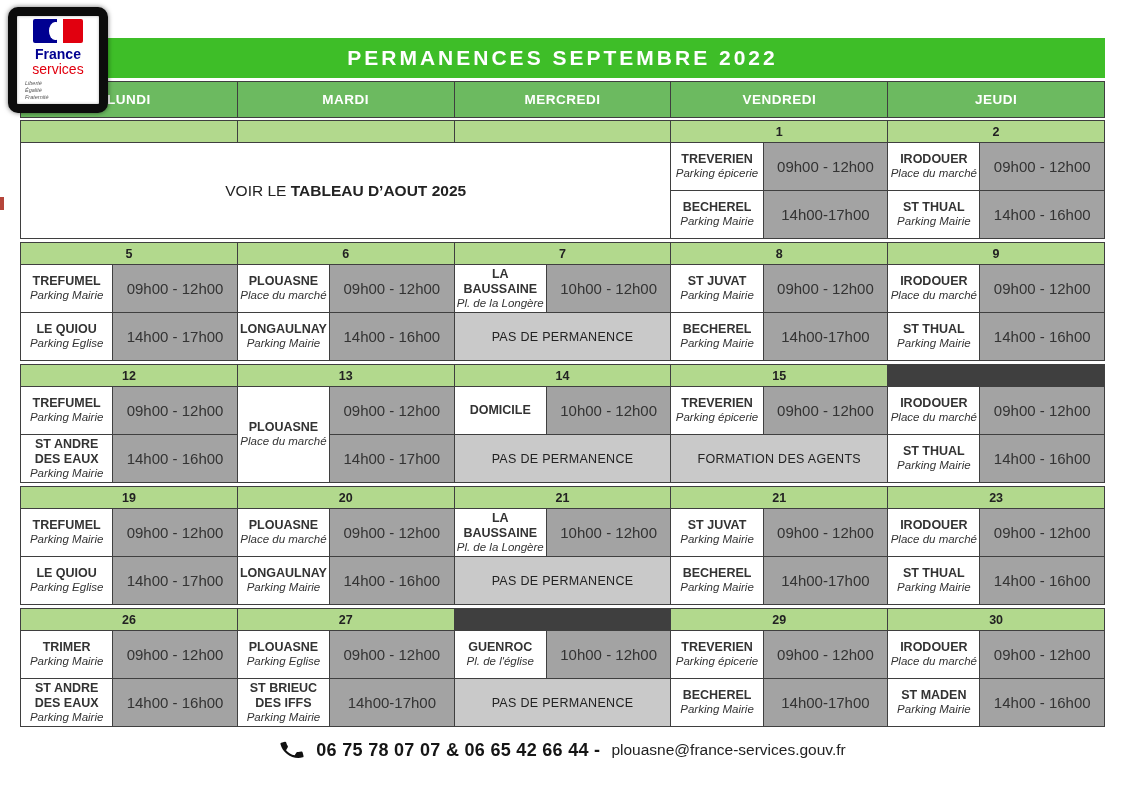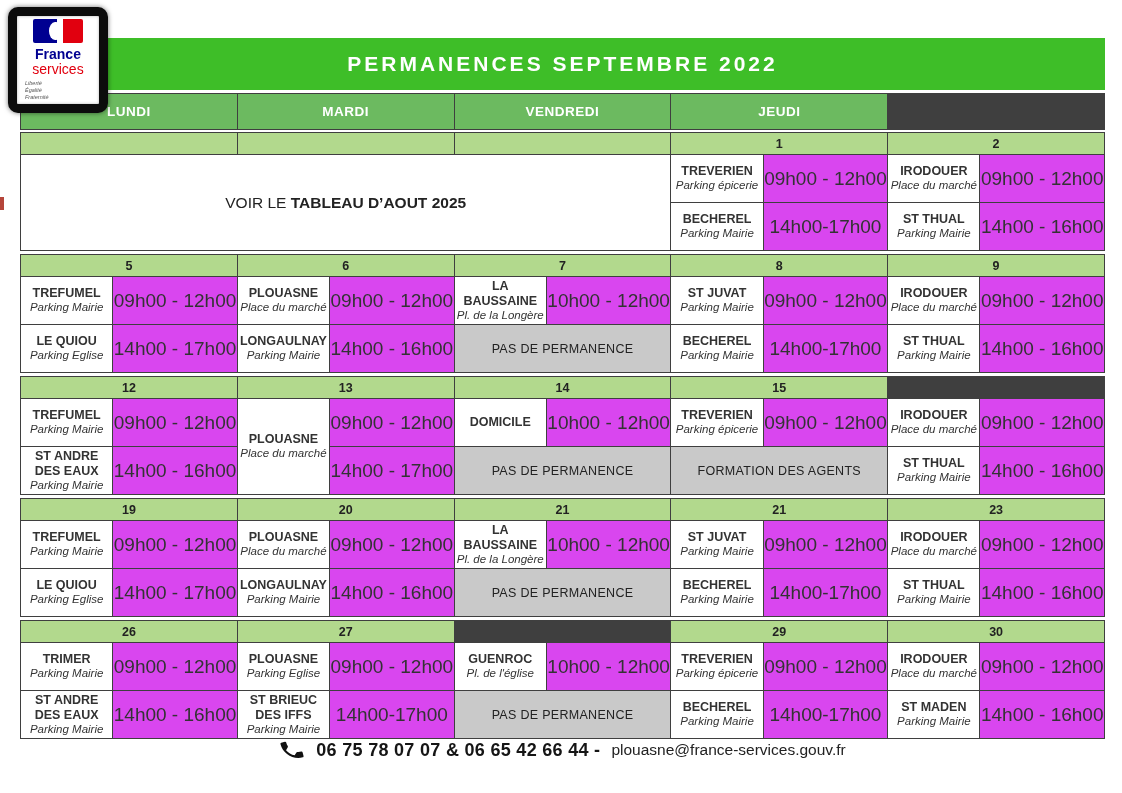--- a/index.html
+++ b/index.html
@@ -2,21 +2,21 @@
 <html style="--title_green: #3ebe28; --day_green: #6cba60; --date_green: #b2d98d; --special_gray: #c9c9c9; --border_dark: #3f3f3f; --logo_blue: #000091; --logo_red: #e1000f;"><head>
 <meta charset="utf-8">
 <style>
   html,body{margin:0;padding:0;}
   body{
     width:1122px;height:793px;position:relative;overflow:hidden;
     background:#ffffff;font-family:"Liberation Sans", sans-serif;
   }
   .table-wrap{position:absolute;left:20px;top:38px;width:1085px;}
   .title-bar{
-    height:52px;background:var(--title_green);color:#fff;
+    height:40px;background:var(--title_green);color:#fff;
     font-weight:bold;font-size:21px;letter-spacing:3px;
     display:flex;align-items:center;justify-content:center;
   }
   .day-header{
     margin-top:3px;display:grid;grid-template-columns:repeat(5,1fr);
     gap:1px;background:var(--border_dark);border:1px solid var(--border_dark);
   }
   .day-cell{
     background:var(--day_green);height:35px;color:#fff;font-weight:bold;
     font-size:13.5px;letter-spacing:.5px;
@@ -33,22 +33,22 @@
     background:var(--date_green);display:flex;align-items:center;justify-content:center;
     font-weight:bold;font-size:12.5px;color:#222;
   }
   .loc-cell{
     background:#fff;display:flex;flex-direction:column;align-items:center;
     justify-content:center;text-align:center;padding:2px 1px;
   }
   .loc-name{font-weight:bold;font-size:12.5px;color:#333;line-height:1.2;}
   .loc-place{font-style:italic;font-size:11.5px;color:#333;line-height:1.2;}
   .time-cell{
-    background:#d946ef;display:flex;align-items:center;justify-content:center;
-    font-size:19px;color:#333;
+    background:#a3a3a3;display:flex;align-items:center;justify-content:center;
+    font-size:15px;color:#333;
   }
   .special-cell{
     background:var(--special_gray);display:flex;align-items:center;justify-content:center;
     font-size:12.5px;color:#222;letter-spacing:.3px;
   }
   .note-cell{background:#fff;display:flex;align-items:center;justify-content:center;}
   .note-inner{font-size:15.5px;color:#222;}
   .note-inner .bold{font-weight:bold;}
   .footer{
     position:absolute;left:20px;top:733px;width:1085px;height:34px;
@@ -88,20 +88,21 @@
   }
 </style>
 </head>
 <body>
 
 <div class="table-wrap">
   <div class="title-bar">PERMANENCES SEPTEMBRE 2022</div>
   <div class="day-header">
     <div class="day-cell">LUNDI</div>
     <div class="day-cell">MARDI</div>
+    <div class="day-cell">MERCREDI</div>
     <div class="day-cell">VENDREDI</div>
     <div class="day-cell">JEUDI</div>
   </div>
   <div id="weeks">
       <div class="week-block">
         <div class="date-cell" style="grid-area: 1 / 1 / auto / span 2;"></div>
         <div class="date-cell" style="grid-area: 1 / 3 / auto / span 2;"></div>
         <div class="date-cell" style="grid-area: 1 / 5 / auto / span 2;"></div>
         <div class="date-cell" style="grid-area: 1 / 7 / auto / span 2;">1</div>
         <div class="date-cell" style="grid-area: 1 / 9 / auto / span 2;">2</div>

